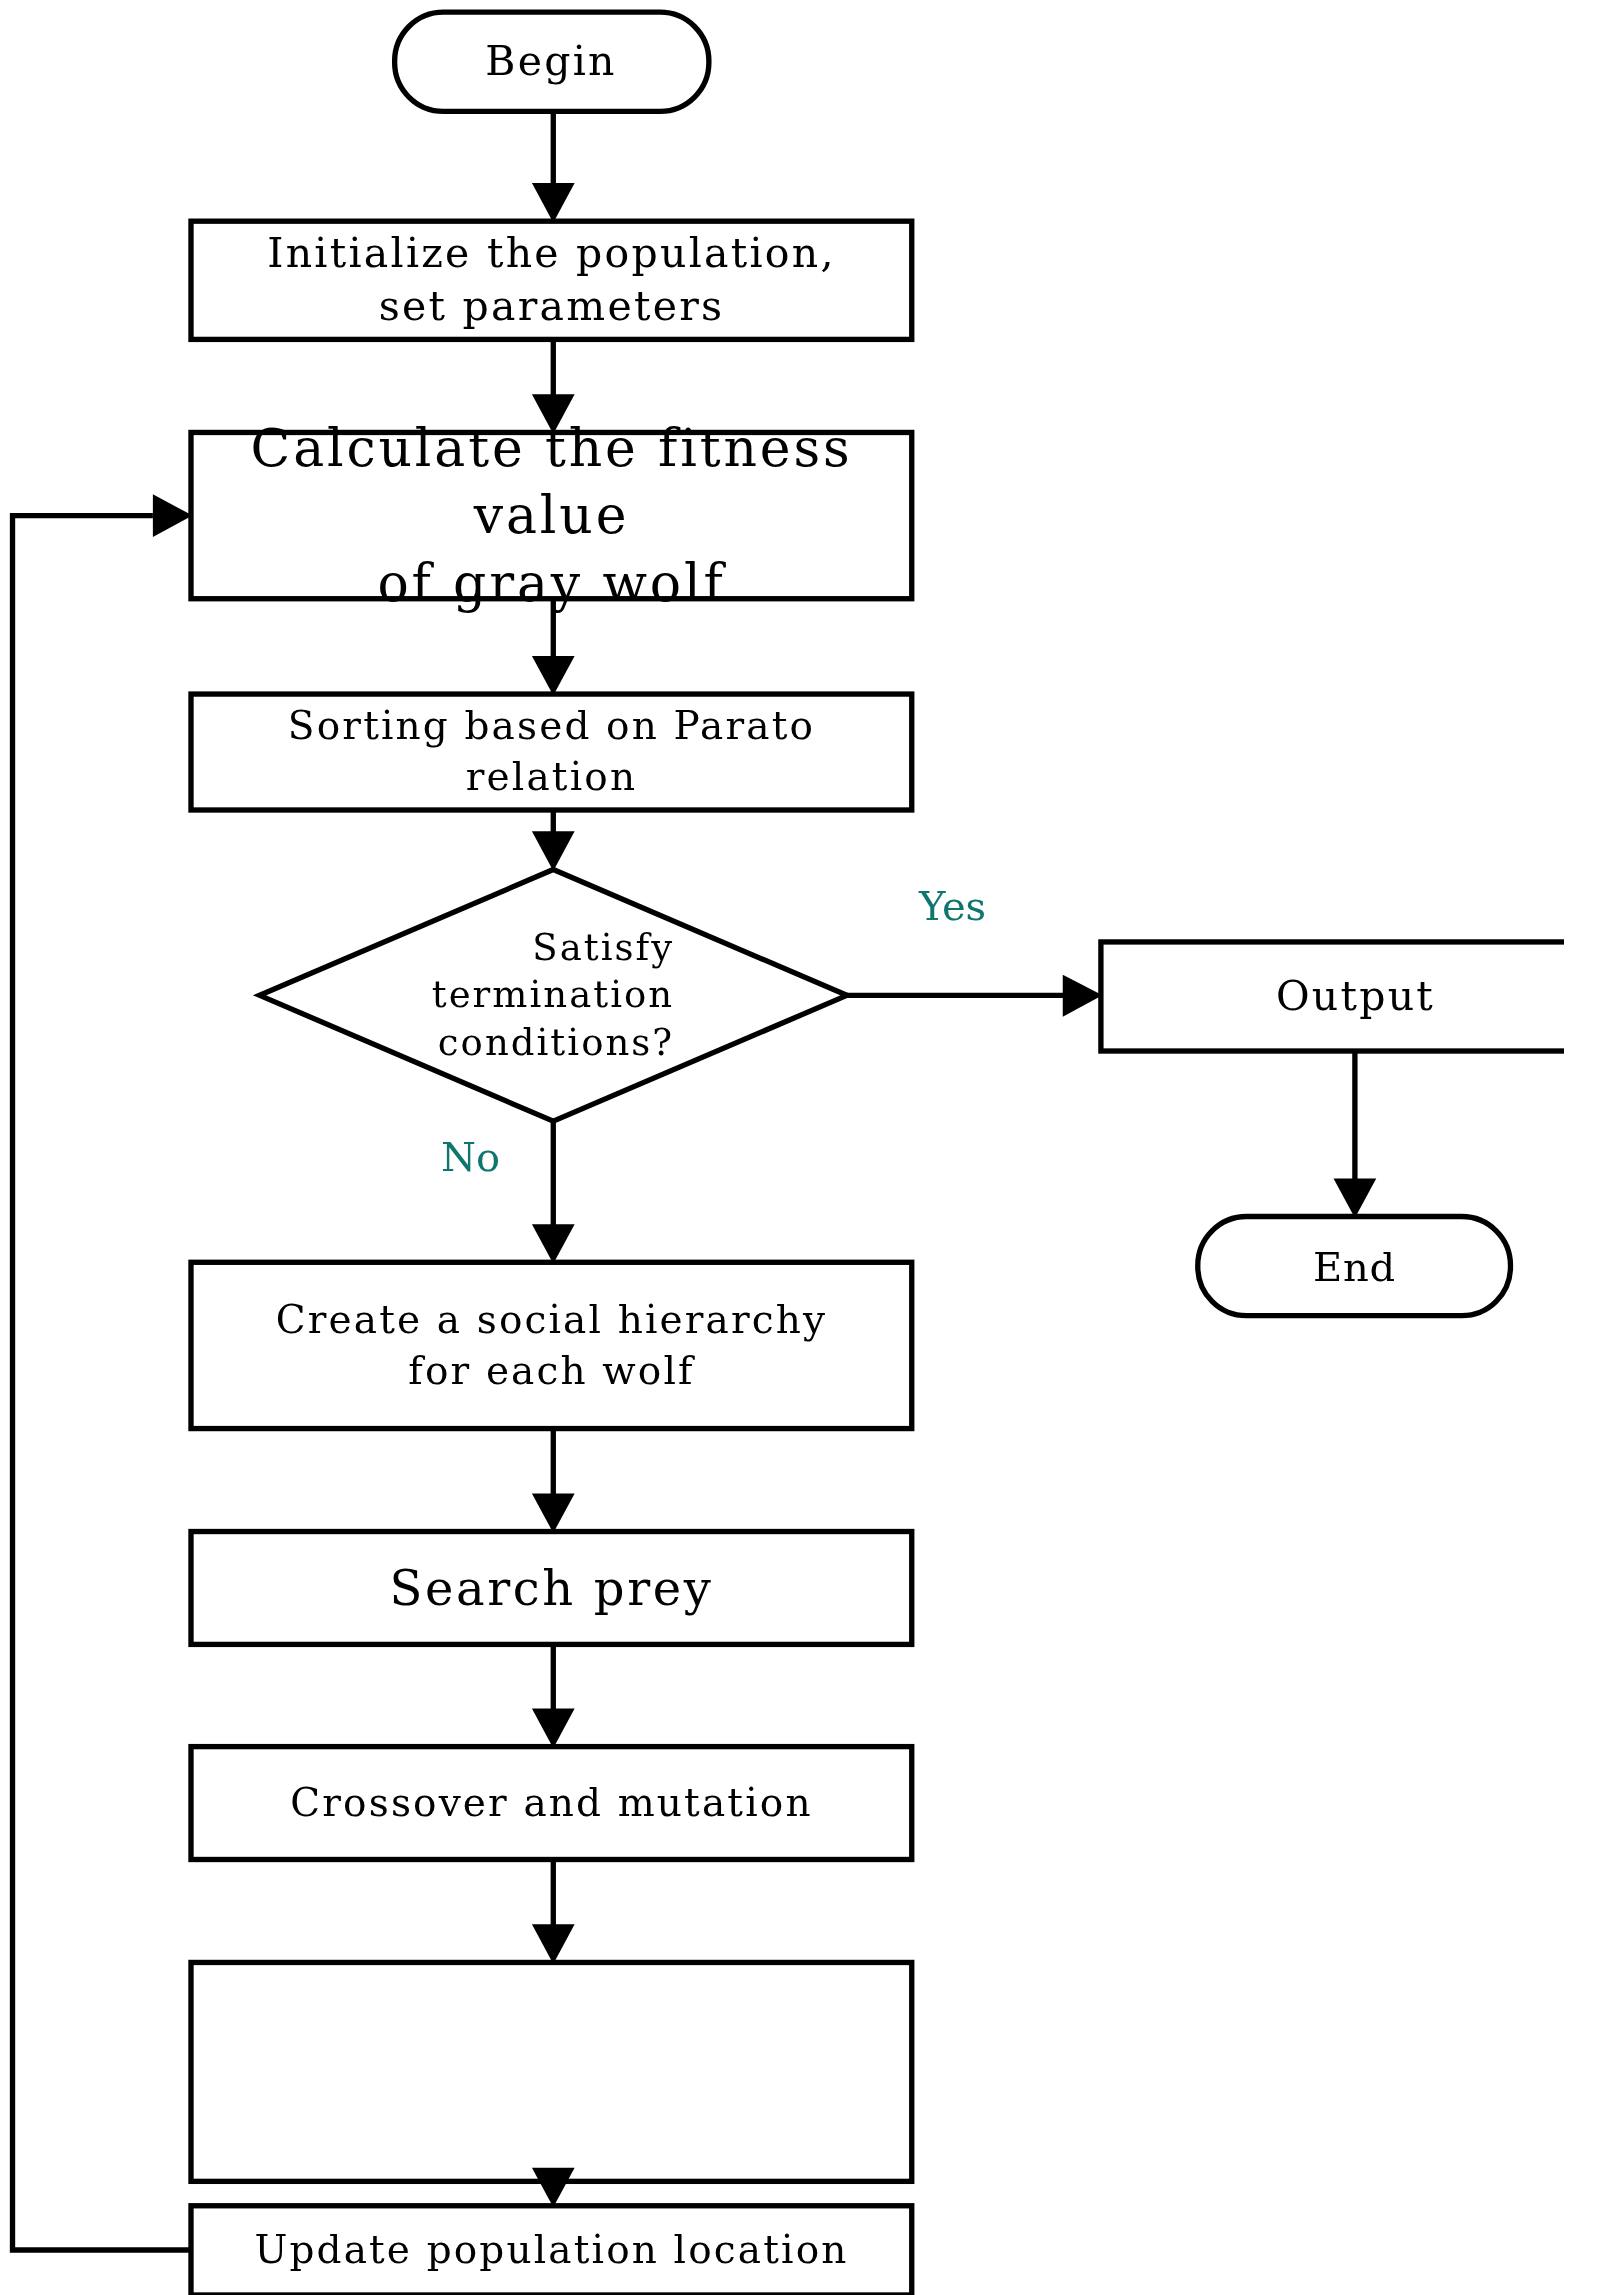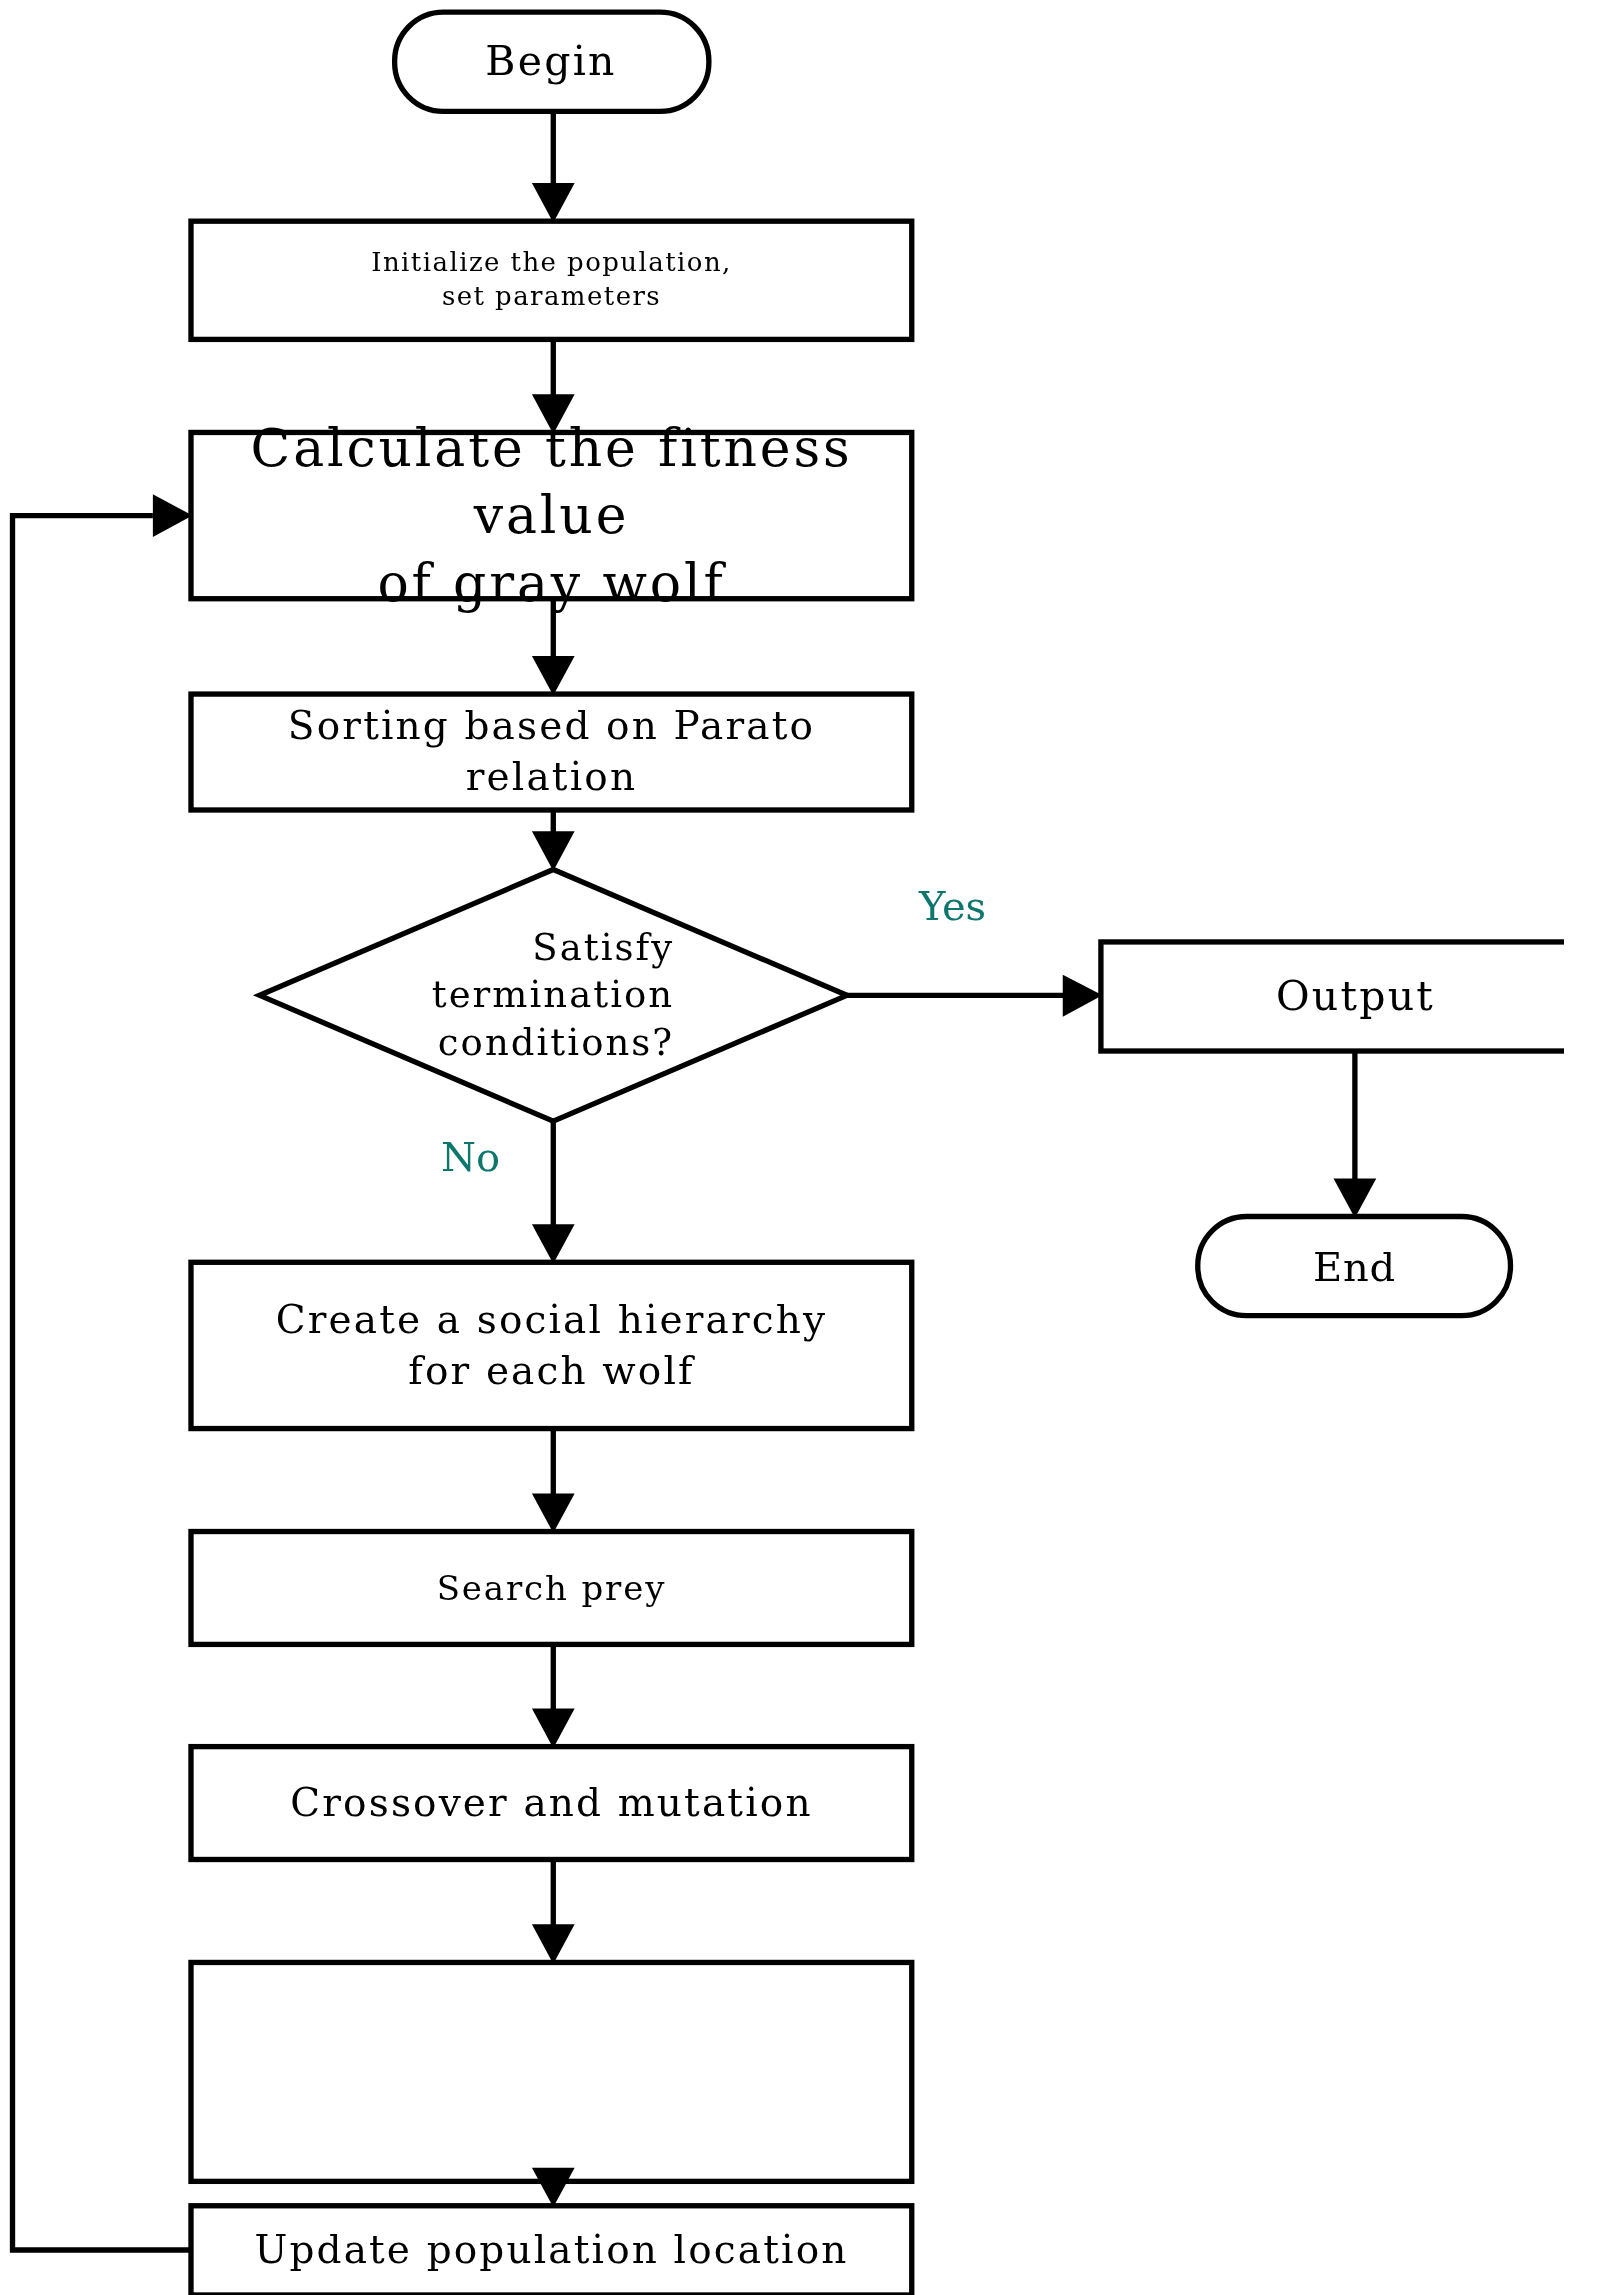--- a/index.html
+++ b/index.html
@@ -155,41 +155,41 @@
 
     <g>
       <polyline class="conn" points="250,2950 16,2950 16,676 200,676"></polyline>
       <polygon class="arrowhead" points="252,676 200,648 200,704"></polygon>
     </g>
 
   </svg>
 
   <div class="node-text mono-serif" style="left:394px; top:12.2px; width:314px; height:99px; font-size:41px;">Begin</div>
 
-  <div class="node-text mono-serif" style="left:191px; top:221px; width:721px; height:118px; font-size:26px;">Initialize the population,
+  <div class="node-text mono-serif" style="left:191px; top:221px; width:721px; height:118px; font-size:41px;">Initialize the population,
 set parameters</div>
 
   <div class="node-text mono-serif" style="left:191px; top:433px; width:721px; height:166px; font-size:52px;">Calculate the fitness value
 of gray wolf</div>
 
   <div class="node-text mono-serif" style="left:191px; top:694px; width:721px; height:116px; font-size:39px;">Sorting based on Parato
 relation</div>
 
   <div class="node-text mono-serif" style="left:324px; top:877px; width:458px; height:236px; font-size:37px; line-height:1.28;text-align:right;">Satisfy
 termination
 conditions?</div>
 
   <div class="node-text" style="left:1198px; top:1217px; width:313px; height:99px; font-size:40px;">End</div>
 
   <div class="node-text mono-serif" style="left:1101px; top:942px; width:509px; height:109px; font-size:41px;">Output</div>
 
   <div class="node-text mono-serif" style="left:191px; top:1263px; width:721px; height:166px; font-size:39px;">Create a social hierarchy
 for each wolf</div>
 
-  <div class="node-text mono-serif" style="left:191px; top:1532px; width:721px; height:113px; font-size:34px;">Search prey</div>
+  <div class="node-text mono-serif" style="left:191px; top:1532px; width:721px; height:113px; font-size:48px;">Search prey</div>
 
   <div class="node-text mono-serif" style="left:191px; top:1747px; width:721px; height:113px; font-size:39px;">Crossover and mutation</div>
 
 
   <div class="node-text mono-serif" style="left:191px; top:2206px; width:721px; height:89px; font-size:39px;">Update population location</div>
 
   <div class="edge-label" style="left:919px; top:886px;">Yes</div>
 
   <div class="edge-label" style="left:441px; top:1137px;">No</div>
 

